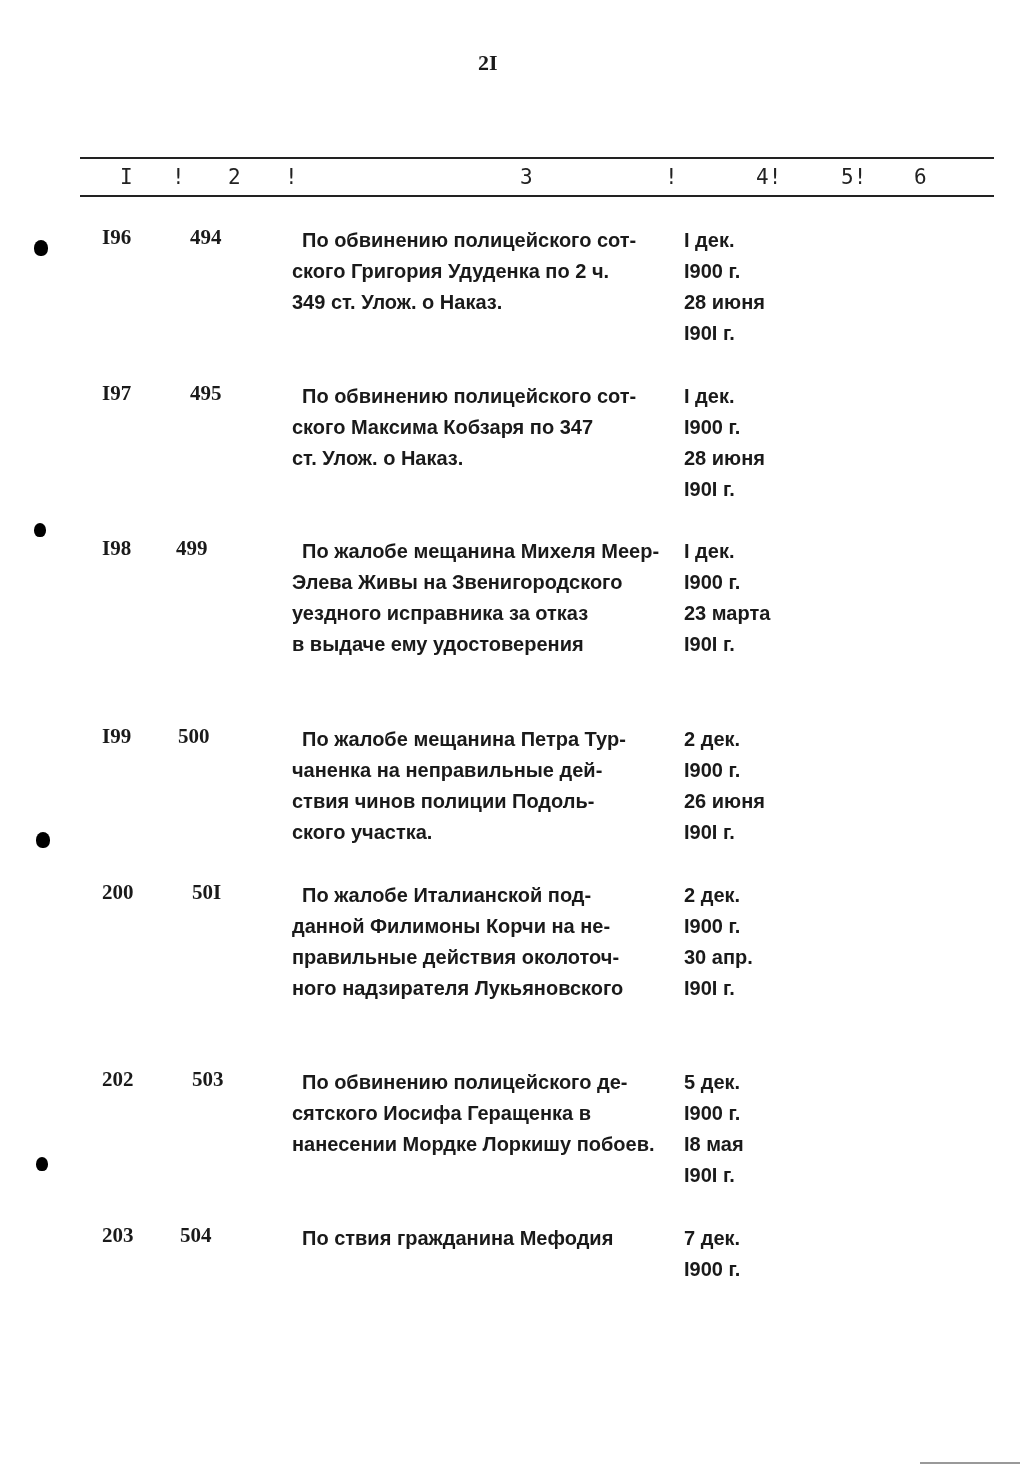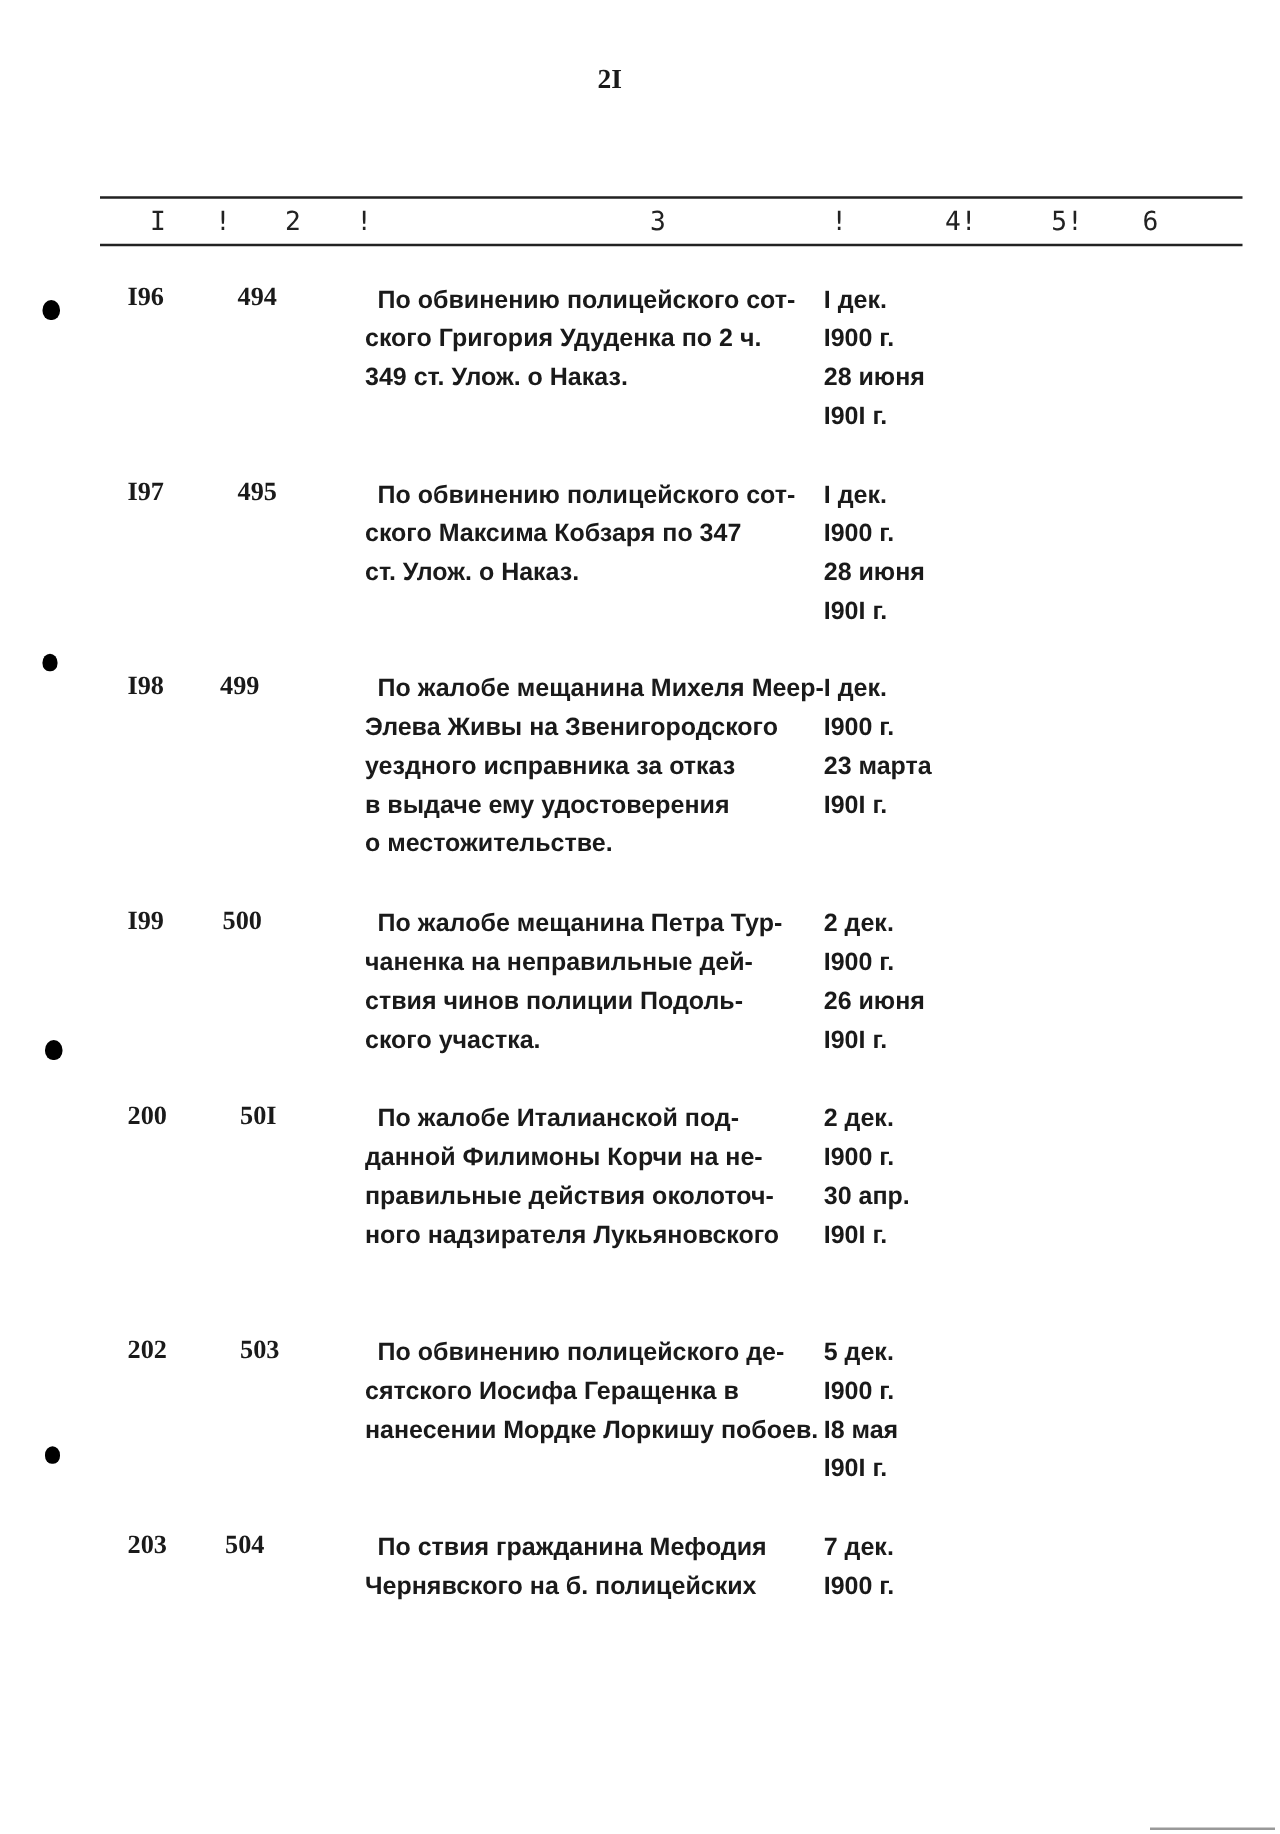--- a/index.html
+++ b/index.html
@@ -10,21 +10,21 @@
   .page-number { position: absolute; left: 478px; top: 50px; font-size: 22px; font-weight: bold; font-family: "Liberation Serif", serif; }
   .rule { position: absolute; left: 80px; width: 914px; height: 2px; background: #222; }
   .rule.top { top: 157px; }
   .rule.bottom { top: 195px; }
   .col-head { position: absolute; top: 165px; font-size: 21px; font-family: "DejaVu Sans Mono", monospace; color: #222; }
   .entry { position: absolute; left: 0; width: 1024px; }
   .num1, .num2 { position: absolute; top: 0; font-size: 21px; font-weight: bold; font-family: "Liberation Serif", serif; text-align: center; }
   .num1 { left: 102px; }
   .num2 { left: 190px; }
   .desc { position: absolute; left: 292px; top: 0; width: 390px; }
-  .dates { position: absolute; left: 659px; top: 0; width: 120px; }
+  .dates { position: absolute; left: 684px; top: 0; width: 120px; }
   .line { height: 31px; line-height: 31px; font-size: 20px; font-weight: bold; font-family: Liberation Sans, sans-serif; white-space: nowrap; }
   .desc .line:first-child { padding-left: 10px; }
   .hole { position: absolute; width: 14px; height: 16px; background: #000; border-radius: 50% 50% 45% 45%; }
   .footer-mark { position: absolute; left: 920px; top: 1462px; width: 100px; height: 2px; background: #999; }
 </style>
 </head>
 <body>
 
 <div class="page-number">2I</div>
 
@@ -75,21 +75,20 @@
 </div>
 
 <div class="entry" style="top:536px">
   <span class="num1">I98</span>
   <span class="num2" style="left:176px">499</span>
   <div class="desc">
     <div class="line">По жалобе мещанина Михеля Меер-</div>
     <div class="line">Элева Живы на Звенигородского</div>
     <div class="line">уездного исправника за отказ</div>
     <div class="line">в выдаче ему удостоверения</div>
-    <div class="line">о местожительстве.</div>
   </div>
   <div class="dates">
     <div class="line">I дек.</div>
     <div class="line">I900 г.</div>
     <div class="line">23 марта</div>
     <div class="line">I90I г.</div>
   </div>
 </div>
 
 <div class="entry" style="top:724px">
@@ -140,21 +139,20 @@
     <div class="line">I8 мая</div>
     <div class="line">I90I г.</div>
   </div>
 </div>
 
 <div class="entry" style="top:1223px">
   <span class="num1">203</span>
   <span class="num2" style="left:180px">504</span>
   <div class="desc">
     <div class="line">По ствия гражданина Мефодия</div>
-    <div class="line">Чернявского на б. полицейских</div>
   </div>
   <div class="dates">
     <div class="line">7 дек.</div>
     <div class="line">I900 г.</div>
   </div>
 </div>
 
 <div class="hole" style="left:34px; top:240px"></div>
 <div class="hole" style="left:34px; top:523px; width:12px; height:14px"></div>
 <div class="hole" style="left:36px; top:832px"></div>

